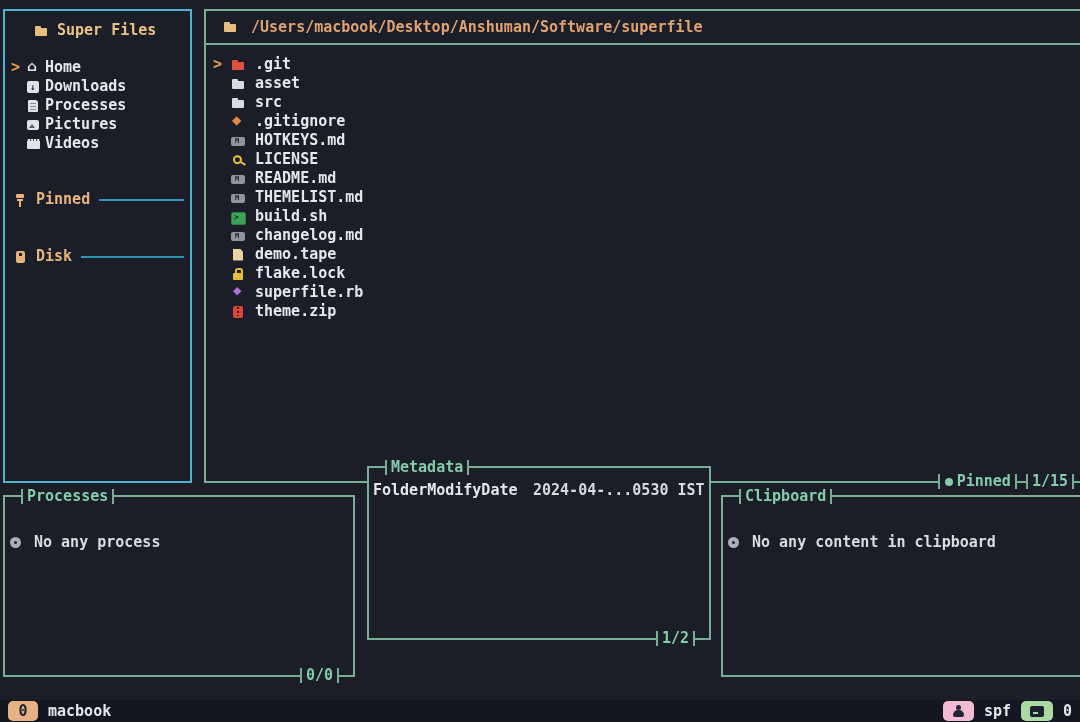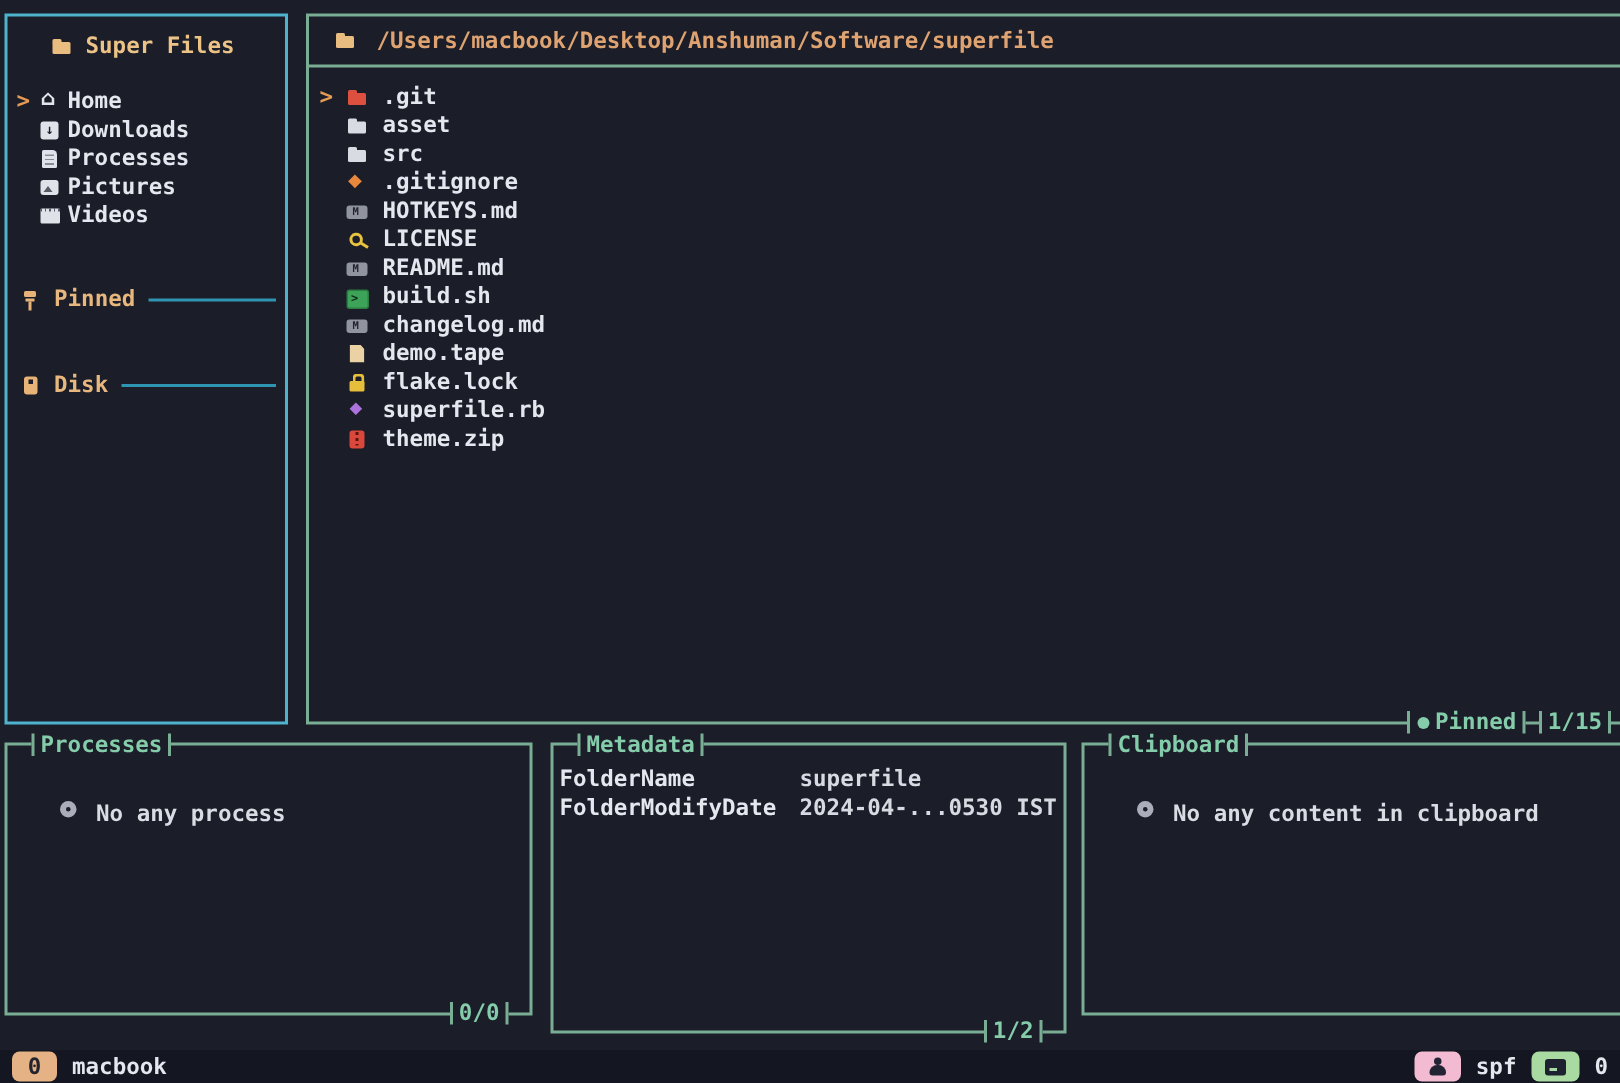--- a/index.html
+++ b/index.html
@@ -42,23 +42,23 @@
   .hseg{width:9px;height:2px;background:var(--green);flex:none}
   .btext,.ptext{color:var(--green-bright);padding:0 4px;line-height:15px}
   .ptitle{position:absolute;top:-8px;left:16px;height:15px;display:flex;align-items:center;background:var(--bg)}
   .blabel{position:absolute;bottom:-8px;height:15px;display:flex;align-items:center;background:var(--bg)}
   .browser-footer{right:6px}
   .pcounter{right:14px}
   .dotg{width:8px;height:8px;border-radius:50%;background:var(--green-bright);margin-left:5px;flex:none}
 
   
   .procpanel{left:3px;top:495px;width:352px;height:182px;border:2px solid var(--green)}
-  .metapanel{left:367px;top:495px;width:344px;height:194px;border:2px solid var(--green)}
+  .metapanel{left:367px;top:466px;width:344px;height:174px;border:2px solid var(--green)}
   .clippanel{left:721px;top:495px;width:413px;height:182px;border:2px solid var(--green)}
-  .empty-row{display:flex;gap:10px;margin-top:36px;padding-left:34px;color:#d9dce3}
+  .empty-row{display:flex;align-items:center;gap:10px;margin-top:36px;padding-left:4px;color:#d9dce3}
   .meta-rows{padding:13px 0 0 4px}
   .meta-row{display:flex;height:19px}
   .meta-row .mkey{width:160px;color:var(--white)}
   .meta-row .mval{color:#d7dae1}
 
   
   .statusbar{position:absolute;left:0;bottom:0;width:100%;height:22px;background:var(--bg2);
              display:flex;align-items:center;padding:0 8px;gap:10px}
   .badge{height:20px;min-width:30px;border-radius:5px;display:flex;align-items:center;justify-content:center;
          color:var(--dark);padding:0 9px}
@@ -213,20 +213,25 @@
           <span class="ic ic-key"></span>
           <span class="fname">LICENSE</span>
         </div>
 
         <div class="file-row">
           <span class="cursor" style="visibility: hidden;">&gt;</span>
           <span class="ic ic-md"></span>
           <span class="fname">README.md</span>
         </div>
 
+        <div class="file-row">
+          <span class="cursor" style="visibility: hidden;">&gt;</span>
+          <span class="ic ic-md"></span>
+          <span class="fname">THEMELIST.md</span>
+        </div>
 
         <div class="file-row">
           <span class="cursor" style="visibility: hidden;">&gt;</span>
           <span class="ic ic-console"></span>
           <span class="fname">build.sh</span>
         </div>
 
         <div class="file-row">
           <span class="cursor" style="visibility: hidden;">&gt;</span>
           <span class="ic ic-md"></span>
@@ -288,24 +293,20 @@
   </div>
 
   <div class="panel metapanel">
     <div class="ptitle">
       <span class="jbar"></span>
       <span class="ptext">Metadata</span>
       <span class="jbar"></span>
     </div>
     <div class="meta-rows">
 
-        <div class="meta-row">
-          <span class="mkey">FolderName</span>
-          <span class="mval">superfile</span>
-        </div>
 
         <div class="meta-row">
           <span class="mkey">FolderModifyDate</span>
           <span class="mval">2024-04-...0530 IST</span>
         </div>
       </div>
     <div class="blabel pcounter">
       <span class="jbar"></span>
       <span class="btext">1/2</span>
       <span class="jbar"></span>

